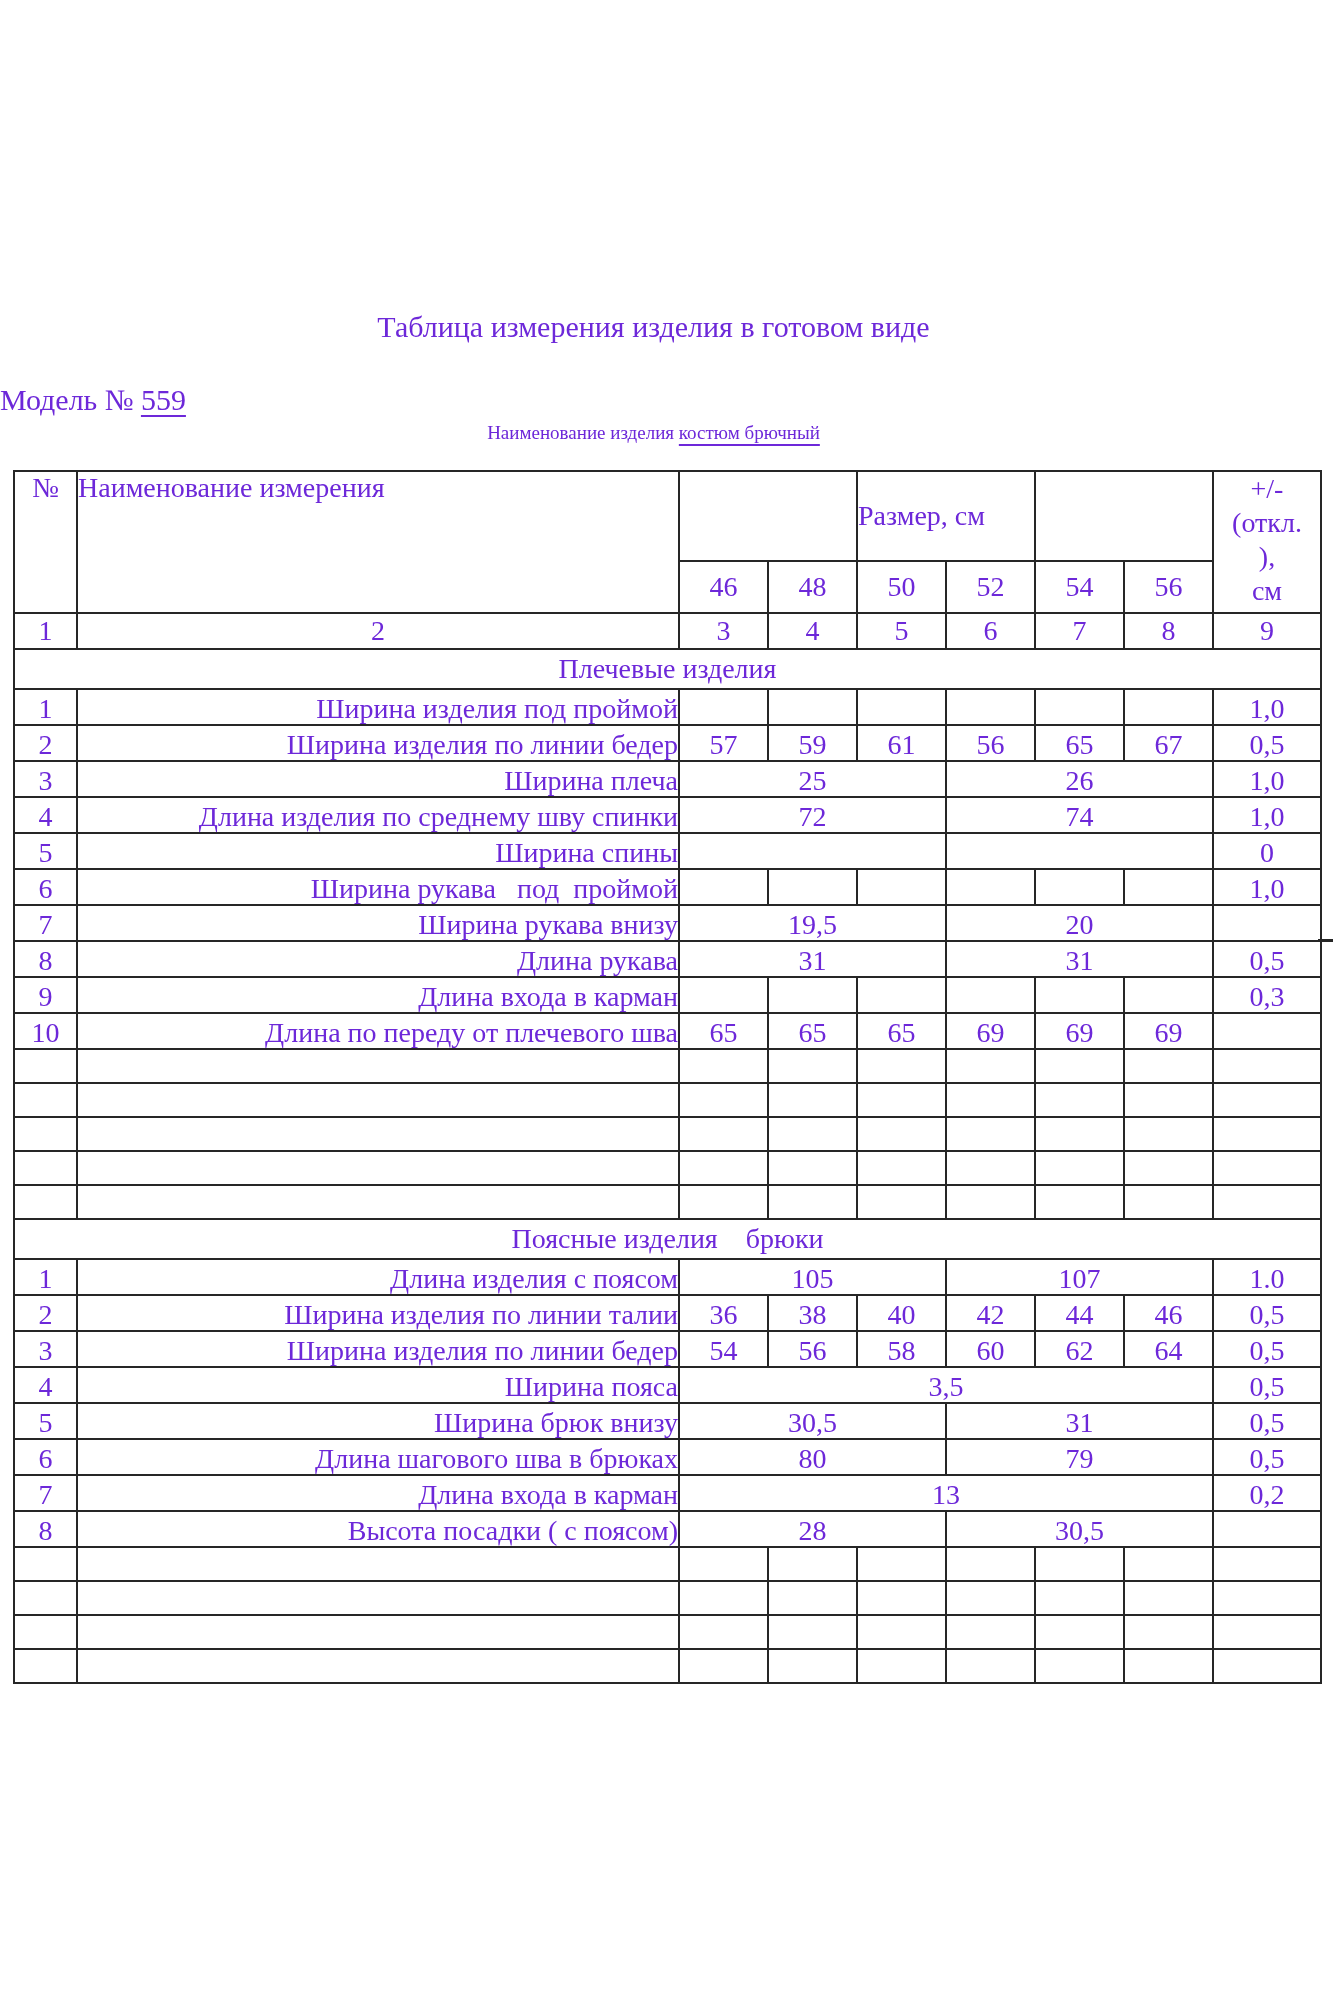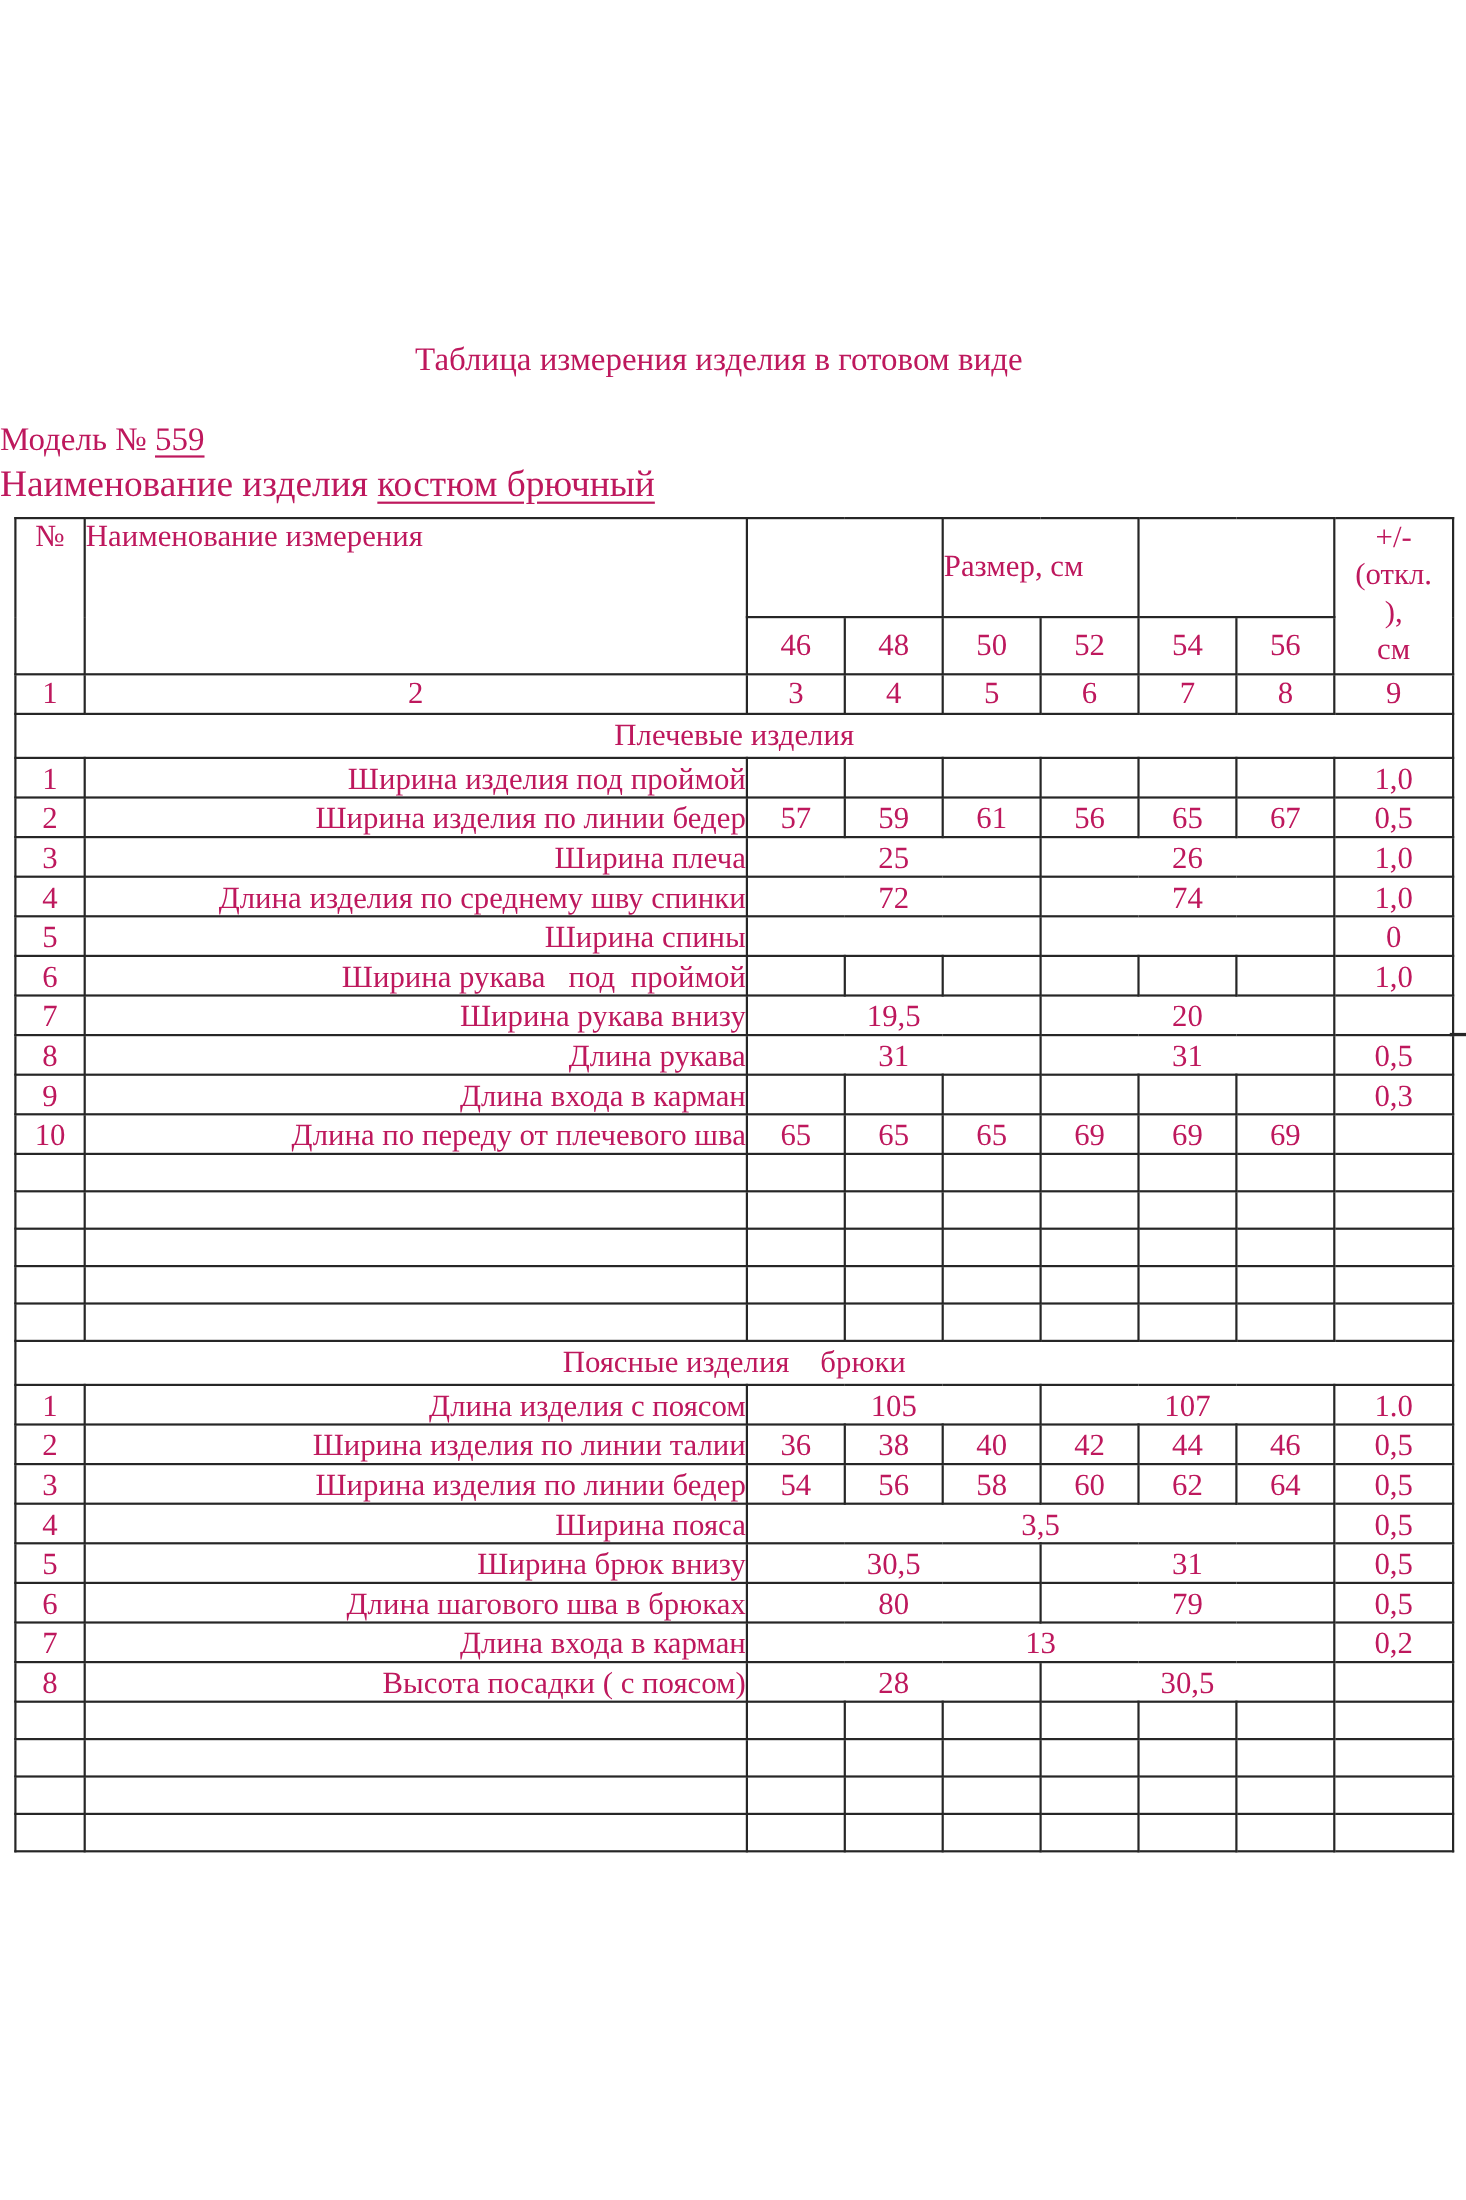--- a/index.html
+++ b/index.html
@@ -2,41 +2,42 @@
 <html><head>
 <meta charset="utf-8">
 <style>
   html, body { margin: 0; padding: 0; background: #ffffff; }
   .page {
     position: relative;
     width: 1333px;
     height: 1739px;
     background: #ffffff;
     font-family: "Liberation Serif", "DejaVu Serif", serif;
-    color: #be185d;
+    color: #6d28d9;
     overflow: hidden;
   }
   .doc-title {
     position: absolute;
     top: 310px; left: 0; width: 1307px;
     text-align: center;
     font-size: 30px;
     white-space: pre;
   }
   .model-line {
     position: absolute;
     top: 383px; left: 0; width: 1307px;
     text-align: left;
     font-size: 30px;
     white-space: pre;
   }
   .product-line {
     position: absolute;
     top: 422px; left: 0; width: 1307px;
-    font-size: 34px;
+    text-align: center;
+    font-size: 19px;
     white-space: pre;
   }
   .u {
     text-decoration: underline;
     text-underline-offset: 5px;
     text-decoration-thickness: 2px;
   }
   table.meas-table {
     position: absolute;
     left: 13px; top: 470px;

